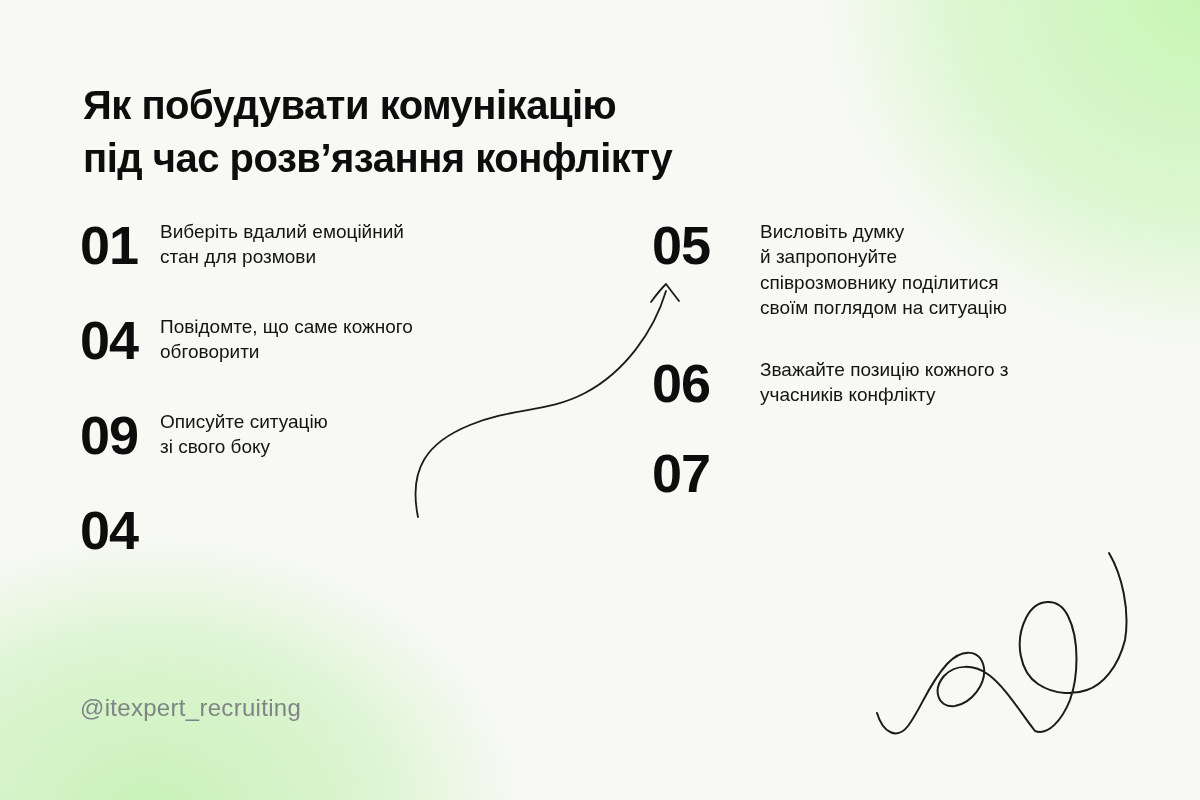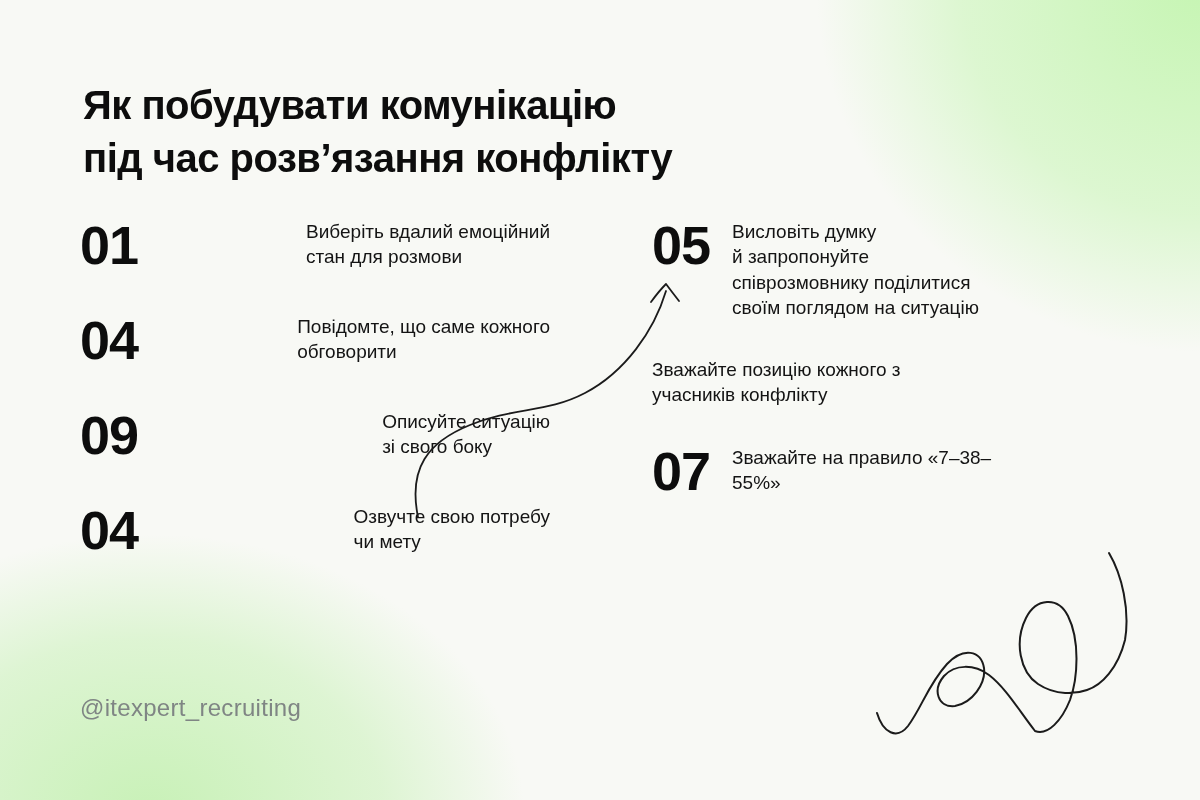--- a/index.html
+++ b/index.html
@@ -28,22 +28,22 @@
     letter-spacing: -0.5px;
     white-space: pre-line;
     color: #0d0d0d;
   }
 
   .col { position: absolute; top: 218px; }
   .col-left  { left: 80px;  width: 470px; }
   .col-right { left: 652px; width: 490px; }
 
   .step { display: flex; align-items: flex-start; }
-  .col-left  .step { margin-bottom: 41px; justify-content: space-between; }
-  .col-right .step { margin-bottom: 36px; }
+  .col-left  .step { margin-bottom: 41px; }
+  .col-right .step { margin-bottom: 36px; gap: 28px; }
 
   .step-num {
     flex: 0 0 80px;
     font-size: 54px;
     font-weight: 700;
     line-height: 1;
     letter-spacing: -1px;
     color: #0d0d0d;
   }
   .step-text {
@@ -99,41 +99,38 @@
       <div class="step-text">Повідомте, що саме кожного
 обговорити</div>
     </div>
     <div class="step">
       <div class="step-num">09</div>
       <div class="step-text">Описуйте ситуацію
 зі свого боку</div>
     </div>
     <div class="step">
       <div class="step-num">04</div>
-      <div class="step-text">Озвучте свою потребу
-чи мету</div>
     </div>
   </div>
 
   <div class="col col-right">
     <div class="step">
       <div class="step-num">05</div>
       <div class="step-text">Висловіть думку
 й запропонуйте
 співрозмовнику поділитися
 своїм поглядом на ситуацію</div>
     </div>
     <div class="step">
+      <div class="step-num">06</div>
       <div class="step-text">Зважайте позицію кожного з
 учасників конфлікту</div>
     </div>
     <div class="step">
       <div class="step-num">07</div>
-      <div class="step-text">Зважайте на правило «7–38–
-55%»</div>
     </div>
   </div>
 
   <svg class="doodles" viewBox="0 0 1200 800" xmlns="http://www.w3.org/2000/svg">
     <g>
       <path class="arrow-path" d="M 418 517 C 408 468 428 442 470 425 C 514 407 547 413 585 393 C 625 372 654 331 666 291"></path>
       <path class="arrow-path" d="M 651 302 Q 659 291 666 284 Q 672 292 679 301"></path>
     </g>
     <g>
       <path class="squiggle-path" d="M 877 713

